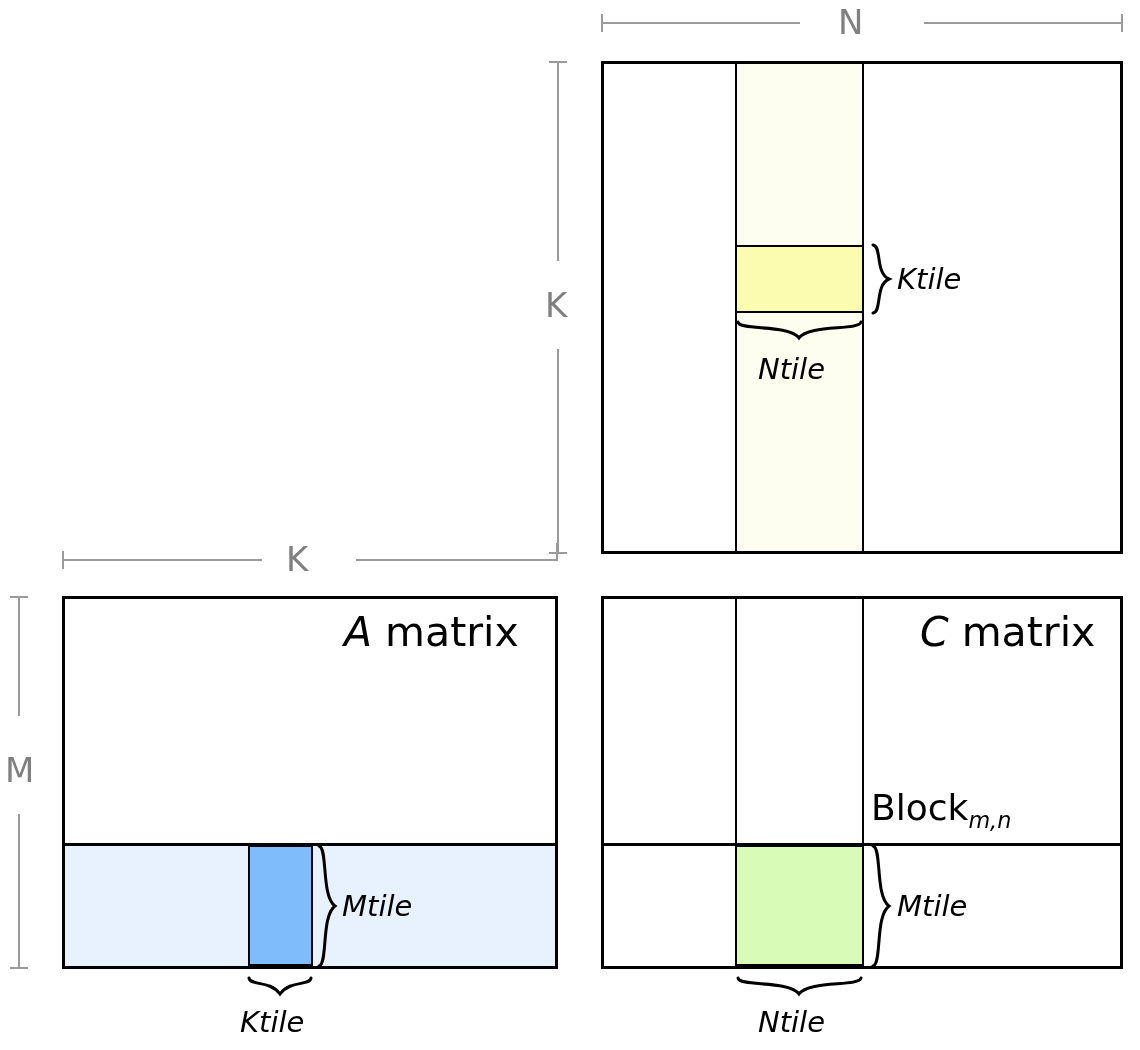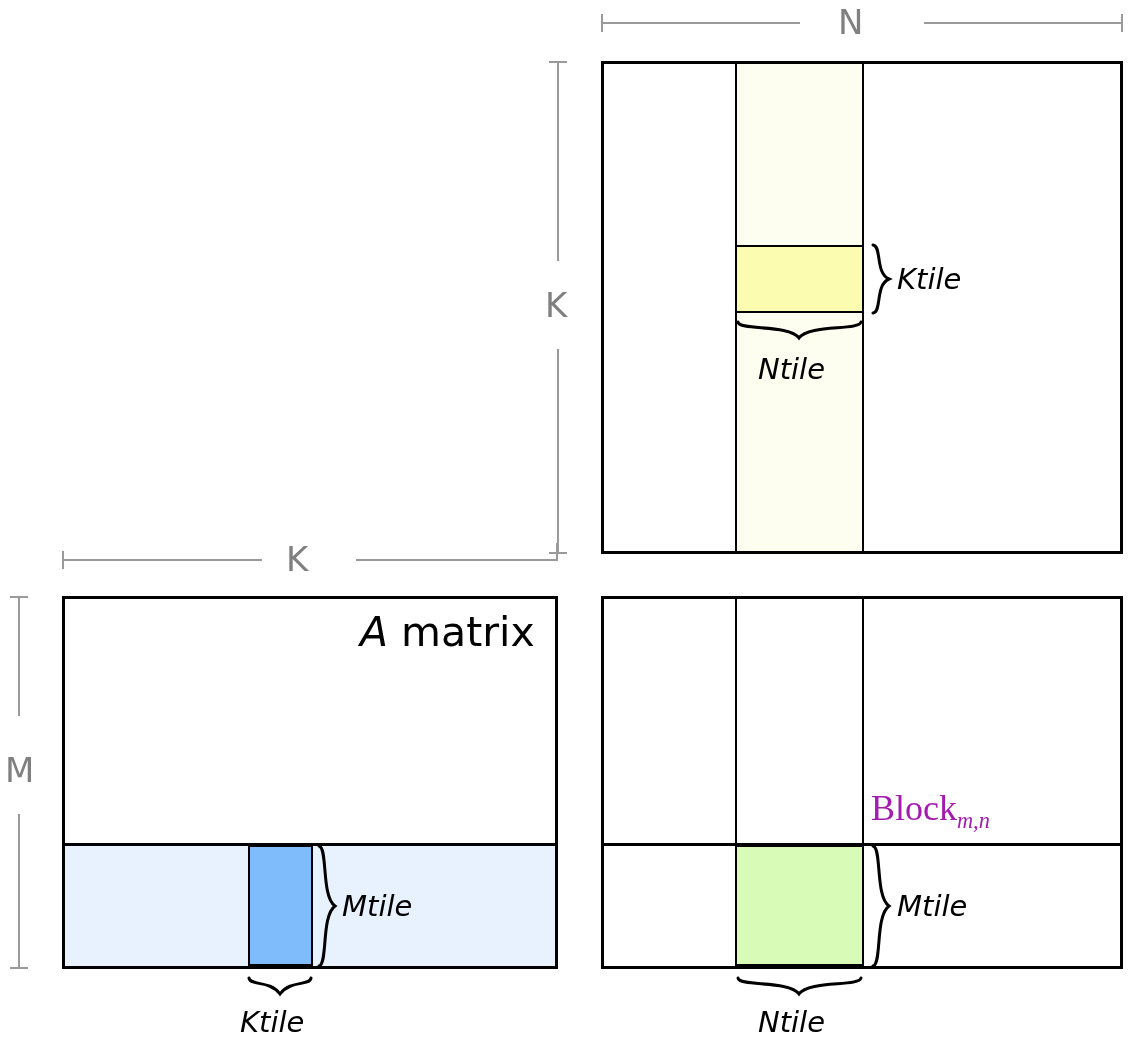--- a/index.html
+++ b/index.html
@@ -89,24 +89,23 @@
   }
   .brace {
     position: absolute;
     color: #000000;
     line-height: 1;
   }
   .brace svg { display: block; }
   .block-label {
     position: absolute;
     font-size: 36px;
-    color: #a21caf;
-    white-space: nowrap;
-    line-height: 1;
-    font-family: Liberation Serif, serif;
+    color: #000000;
+    white-space: nowrap;
+    line-height: 1;
   }
   .block-label sub {
     font-style: italic;
     font-size: 0.62em;
   }
 </style>
 </head>
 <body>
 
 <div id="stage">
@@ -170,21 +169,21 @@
 
   <div class="matrix-box" style="left:62px; top:596px; width:496px; height:373px;">
 
     <div class="fill" style="left:0px; top:246px; width:490px; height:121px; background:#E8F2FE;"></div>
 
     <div class="thick-line-h" style="left:0px; top:244px; width:490px;"></div>
 
     <div class="tile" style="left:183px; top:246px; width:65px; height:121px; background:#7FBCFC;"></div>
   </div>
 
-  <div class="matrix-title" style="left:360px; top:612px;">
+  <div class="matrix-title" style="left:344px; top:612px;">
     <span class="ital">A</span><span> matrix</span>
   </div>
 
   <div class="brace" style="left:315px; top:844px;">
     <svg width="24" height="124" viewBox="0 0 24 124">
       <path d="M4 2 C13 4, 6 52, 20 62 C6 72, 13 120, 4 122" fill="none" stroke="#000" stroke-width="3" stroke-linecap="round"></path>
     </svg>
   </div>
   <div class="tile-label" style="left:342px; top:892px;">Mtile</div>
 
@@ -198,20 +197,23 @@
   <div class="matrix-box" style="left:601px; top:596px; width:522px; height:373px;">
 
     <div class="thin-line-v" style="left:131px; top:0px; height:367px;"></div>
     <div class="thin-line-v" style="left:258px; top:0px; height:367px;"></div>
 
     <div class="thick-line-h" style="left:0px; top:244px; width:516px;"></div>
 
     <div class="tile" style="left:131px; top:246px; width:129px; height:121px; background:#D8FCB8;"></div>
   </div>
 
+  <div class="matrix-title" style="left:920px; top:612px;">
+    <span class="ital">C</span><span> matrix</span>
+  </div>
 
   <div class="block-label" style="left:871px; top:790px;">
     <span>Block</span><sub>m,n</sub>
   </div>
 
   <div class="brace" style="left:869px; top:844px;">
     <svg width="24" height="124" viewBox="0 0 24 124">
       <path d="M4 2 C13 4, 6 52, 20 62 C6 72, 13 120, 4 122" fill="none" stroke="#000" stroke-width="3" stroke-linecap="round"></path>
     </svg>
   </div>

